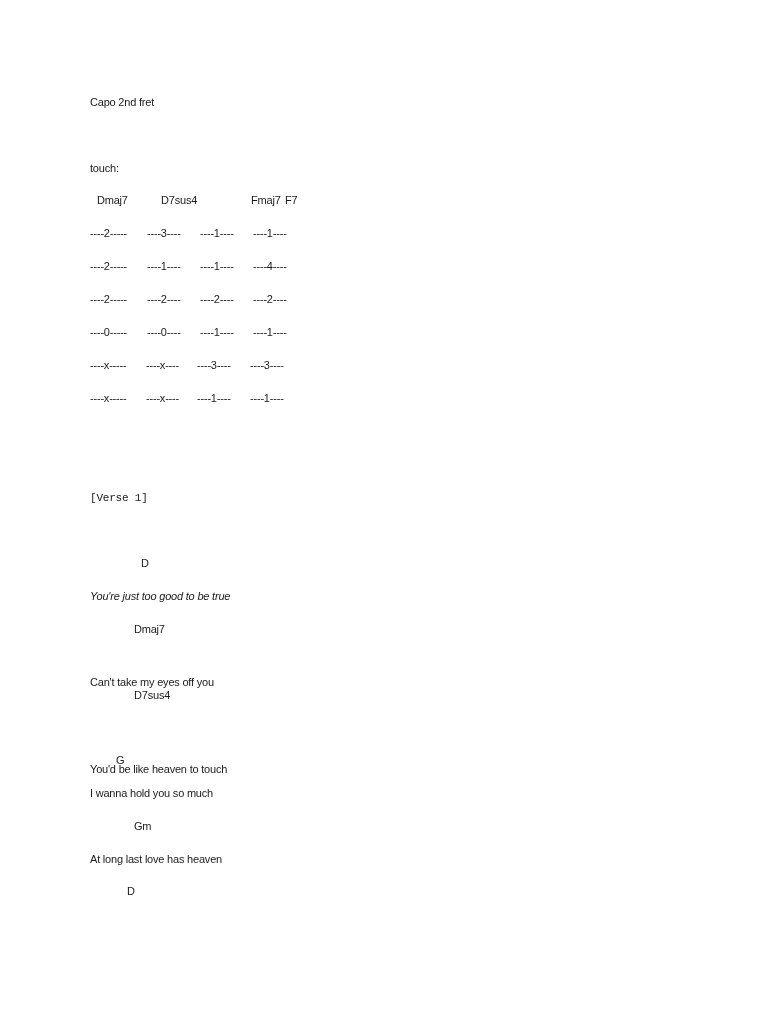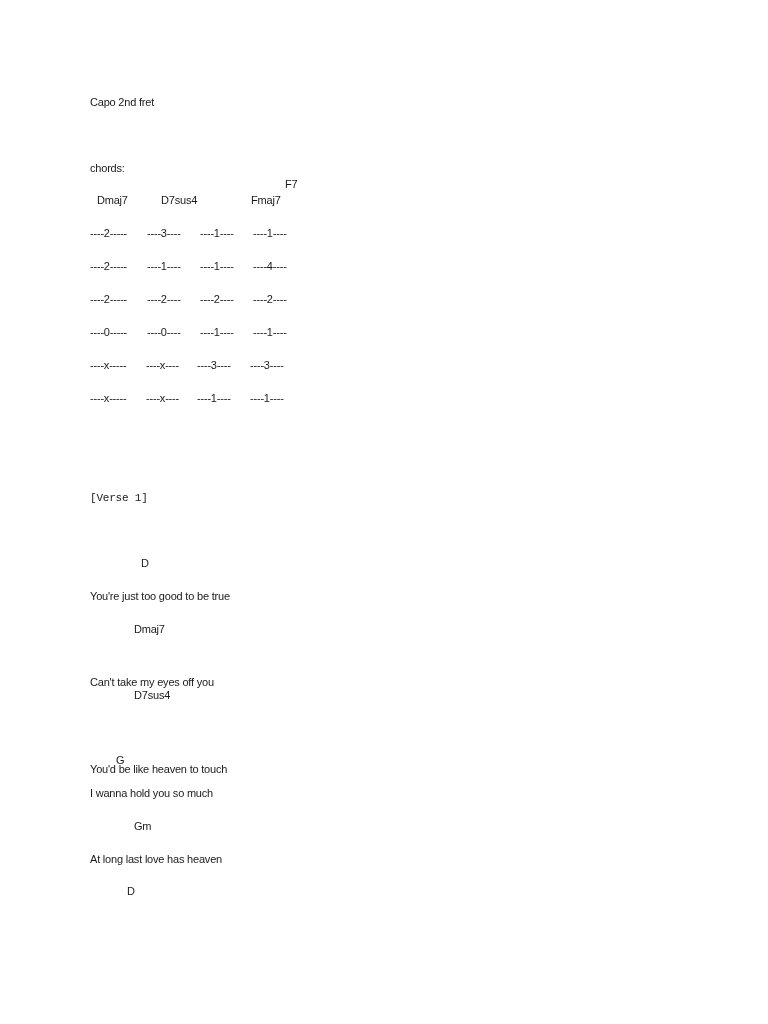--- a/index.html
+++ b/index.html
@@ -14,27 +14,27 @@
     line-height: 16px;
     white-space: pre;
     letter-spacing: -0.2px;
   }
 </style>
 </head>
 <body>
 
 <div>
   <div class="line" style="left:90px; top:94px;">Capo 2nd fret</div>
-  <div class="line" style="left:90px; top:160px;">chords:</div>
+  <div class="line" style="left:90px; top:160px;">touch:</div>
 
   <div>
     <span class="line" style="left:97px; top:192px;">Dmaj7</span>
     <span class="line" style="left:161px; top:192px;">D7sus4</span>
     <span class="line" style="left:223px; top:192px;margin-left:28px;">Fmaj7</span>
-    <span class="line" style="left:285px; top:176px;text-align:center;">F7</span>
+    <span class="line" style="left:285px; top:192px;text-align:center;">F7</span>
   </div>
 
   <div>
 
     <span class="line" style="left:90px; top:225px;">----2-----</span>
     <span class="line" style="left:147px; top:225px;">----3----</span>
     <span class="line" style="left:200px; top:225px;">----1----</span>
     <span class="line" style="left:253px; top:225px;">----1----</span>
 
     <span class="line" style="left:90px; top:258px;">----2-----</span>
@@ -60,21 +60,21 @@
     <span class="line" style="left:90px; top:390px;">----x-----</span>
     <span class="line" style="left:146px; top:390px;">----x----</span>
     <span class="line" style="left:197px; top:390px;">----1----</span>
     <span class="line" style="left:250px; top:390px;">----1----</span>
   </div>
 
   <div class="line" style="left:90px; top:490px;font-family:Liberation Mono, monospace;">[Verse 1]</div>
 
   <div>
     <div class="line" style="left:141px; top:555px;">D</div>
-    <div class="line" style="left:90px; top:588px;">You're just too good to be true</div>
+    <div class="line" style="left:90px; top:588px;font-style:italic;">You're just too good to be true</div>
 
     <div class="line" style="left:134px; top:621px;">Dmaj7</div>
     <div class="line" style="left:90px; top:674px;">Can't take my eyes off you</div>
 
     <div class="line" style="left:134px; top:687px;">D7sus4</div>
     <div class="line" style="left:90px; top:719px;margin-top:42px;">You'd be like heaven to touch</div>
 
     <div class="line" style="left:116px; top:752px;">G</div>
     <div class="line" style="left:90px; top:785px;text-align:center;">I wanna hold you so much</div>
 

